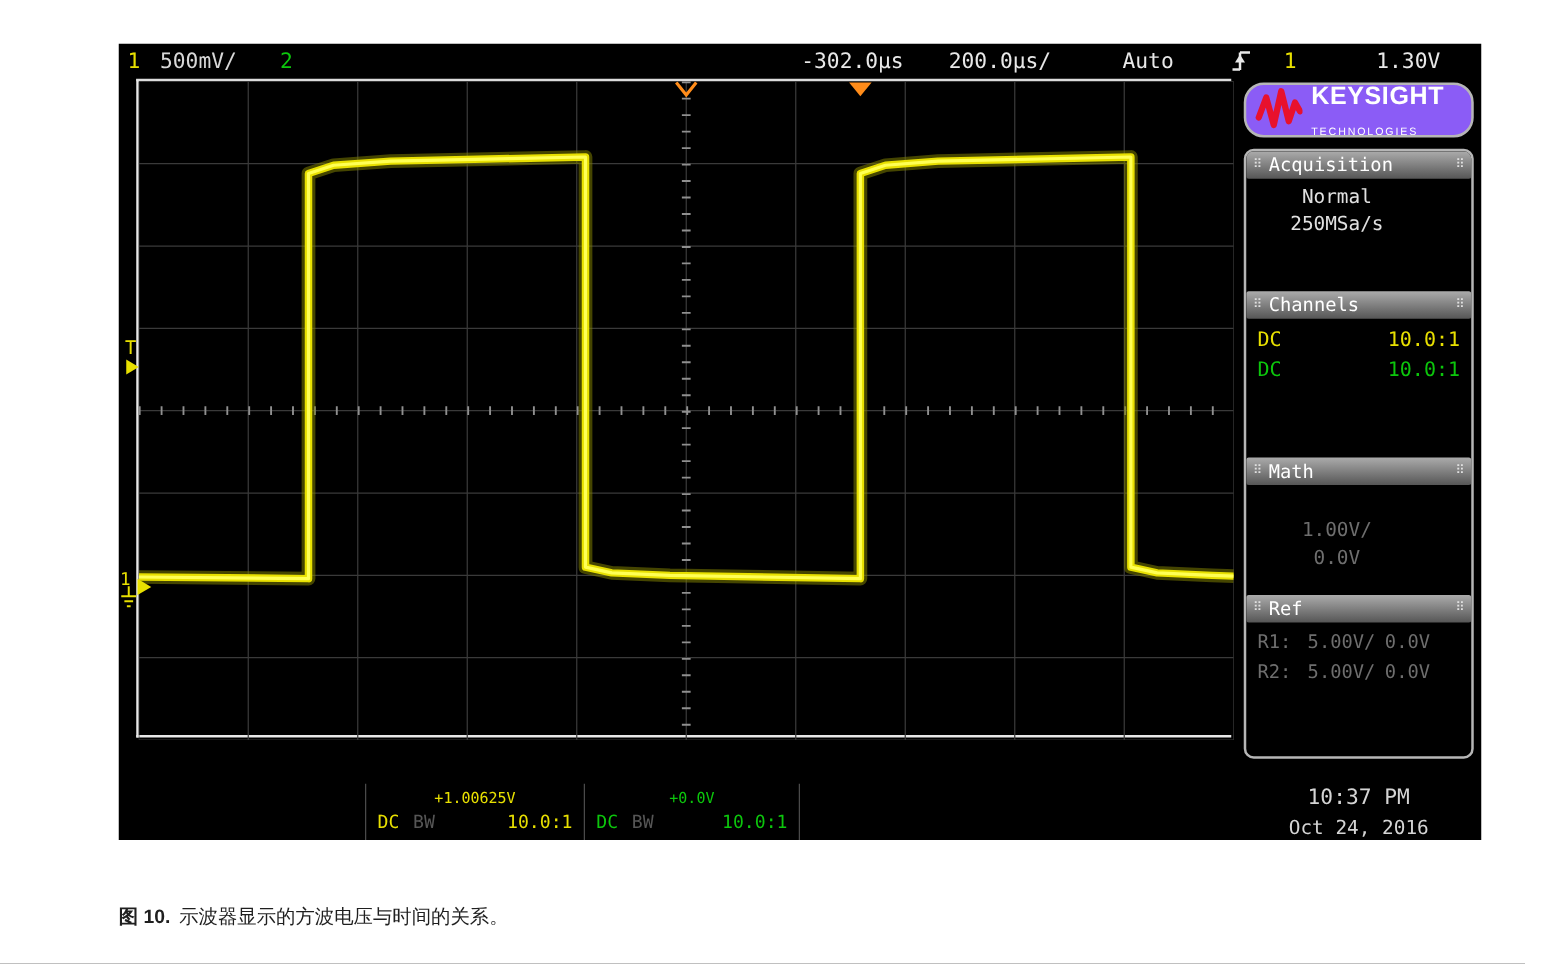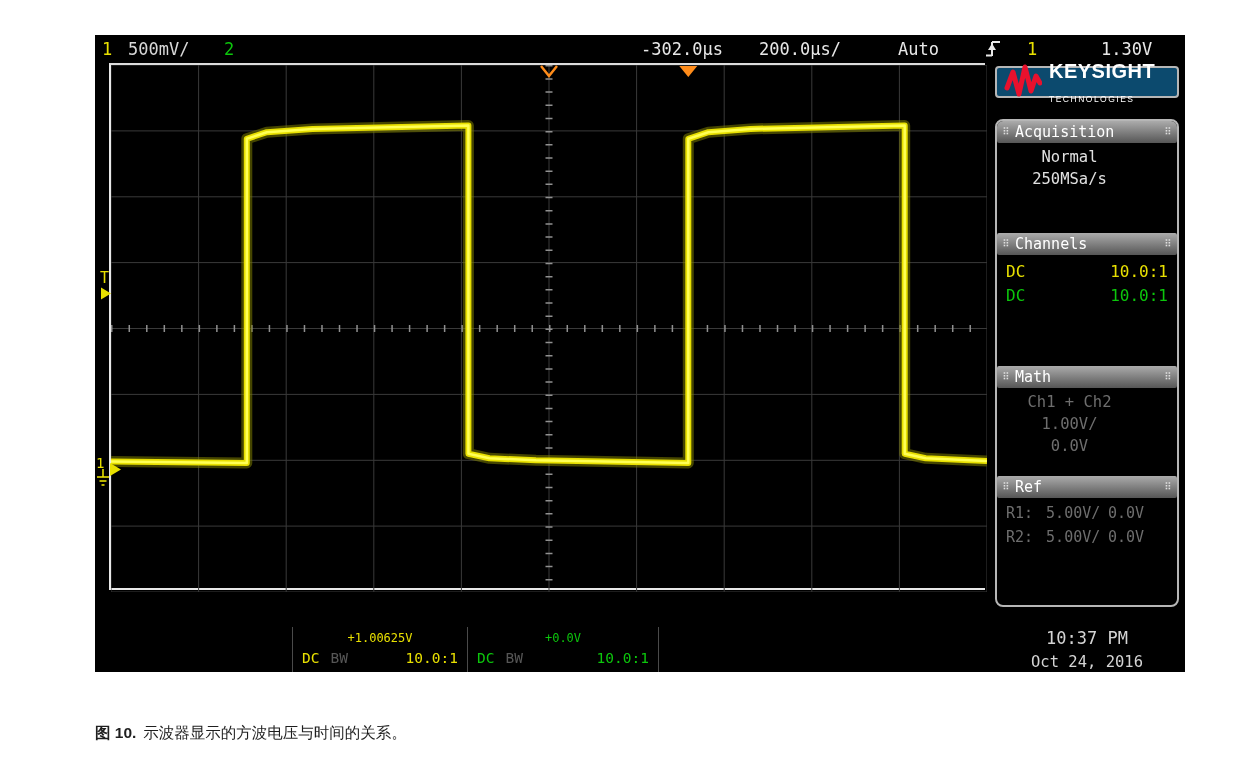--- a/index.html
+++ b/index.html
@@ -30,29 +30,29 @@
   }
   .grid-area svg { position:absolute; left:0; top:0; }
   .lmarker { position:absolute; z-index:3; }
   #trig-marker { left:5px; width:18px; text-align:left; color:var(--ch1); font-size:15px; line-height:15px; }
   #trig-marker svg { display:block; margin-top:1px; }
   #gnd-marker { left:0; }
   
   .chbox { position:absolute; top:592px; height:45px; background:#000; border-left:1px solid #4a4a4a; }
   .chbox.last { border-right:1px solid #4a4a4a; }
   #ch1box { left:197px; width:175px; color:var(--ch1); }
-  #ch2box { left:372px; width:192px; color:var(--ch2); }
+  #ch2box { left:372px; width:173px; color:var(--ch2); }
   .ch-offset { height:22px; line-height:22px; text-align:center; font-size:12px; }
   .ch-detail { height:20px; line-height:18px; font-size:14.5px; display:flex; padding:0 9px; }
   .ch-detail .bw { color:#565656; margin-left:11px; }
   .ch-detail .probe { margin-left:auto; }
   
   .logo-box {
-    position:absolute; left:900px; top:31px; width:184px; height:32px; background:#0c4a6e;
-    border:2px solid #b6b6b6; border-radius:4px; display:flex; align-items:center; padding:0 7px; gap:7px;
+    position:absolute; left:900px; top:31px; width:184px; height:44px; background:#8b5cf6;
+    border:2px solid #b6b6b6; border-radius:16px; display:flex; align-items:center; padding:0 7px; gap:7px;
     font-family:"Liberation Sans", sans-serif;
   }
   .logo-text { color:#fff; line-height:1; }
   .logo-brand { font-size:20px; font-weight:bold; letter-spacing:.5px; }
   .logo-sub { font-size:8.5px; letter-spacing:1.5px; margin-top:14px; }
   .side-panel {
     position:absolute; left:900px; top:84px; width:184px; height:488px; background:#000;
     border:2px solid #b6b6b6; border-radius:8px; overflow:hidden;
   }
   .sec-head {
@@ -196,21 +196,20 @@
       <div class="chan-row" style="top:163px; color:var(--ch2)">
         <span>DC</span>
         <span>10.0:1</span>
       </div>
 
       <div class="sec-head" style="top:245px">
         <span class="grip">⠿</span>
         <span class="title">Math</span>
         <span class="grip">⠿</span>
       </div>
-      <div class="sec-line dim" style="top:270px">Ch1 + Ch2</div>
       <div class="sec-line dim" style="top:292px">1.00V/</div>
       <div class="sec-line dim" style="top:314px">0.0V</div>
 
       <div class="sec-head" style="top:355px">
         <span class="grip">⠿</span>
         <span class="title">Ref</span>
         <span class="grip">⠿</span>
       </div>
       <div class="ref-row" style="top:380px">
         <span>R1:</span>

